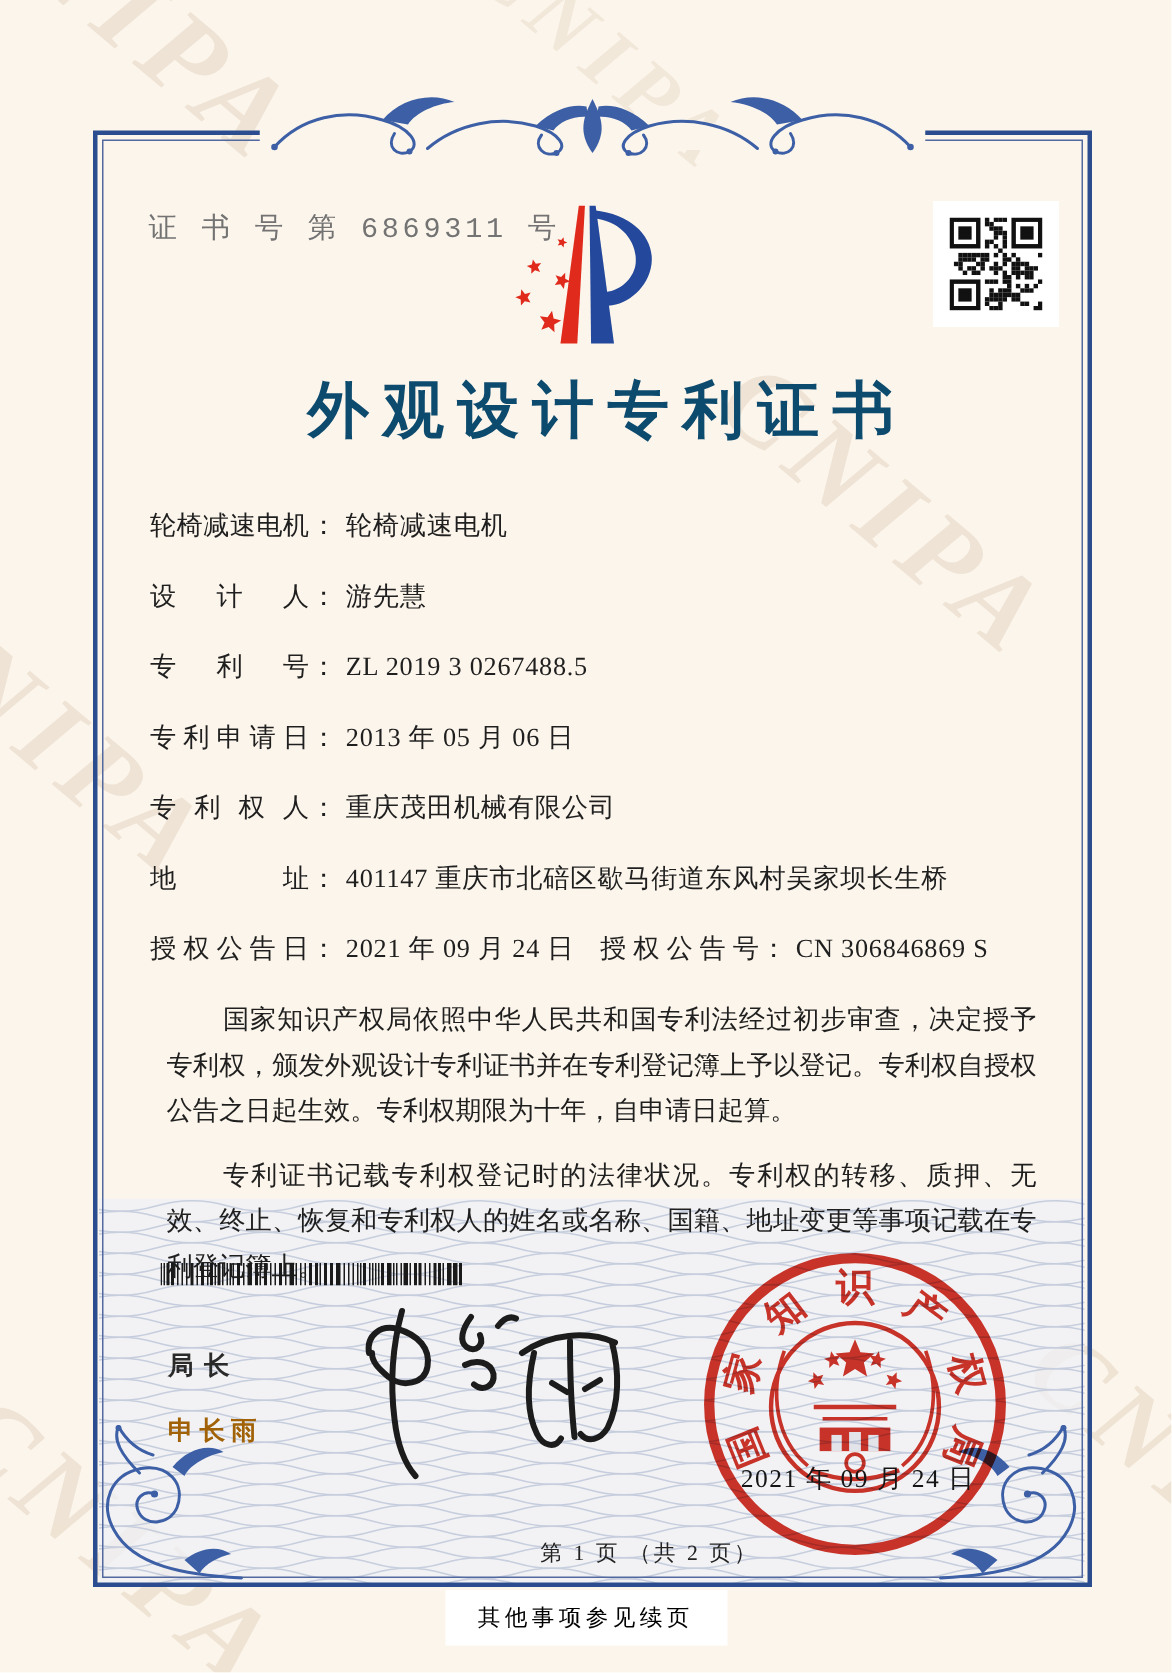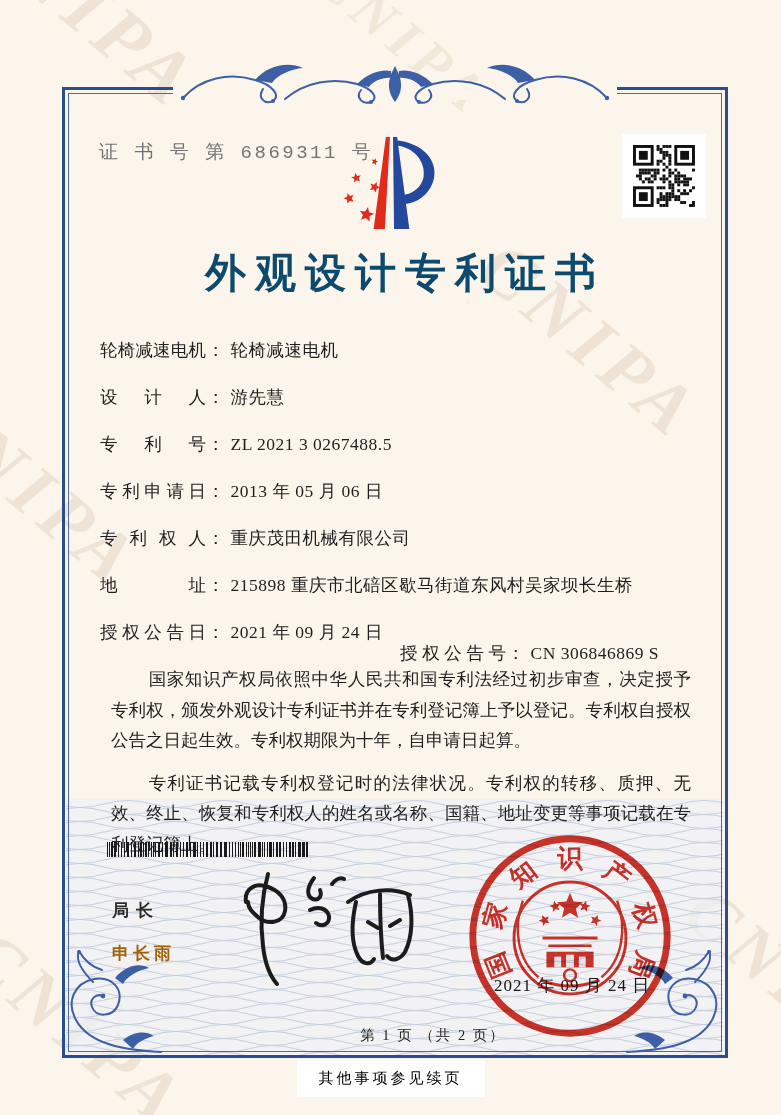--- a/index.html
+++ b/index.html
@@ -35,21 +35,21 @@
   .title{position:absolute;left:62px;top:236px;width:666px;margin:10px;z-index:4;text-align:center;
          font-size:41px;font-weight:700;letter-spacing:9px;color:#0c4a6e;}
   
   .fields{position:absolute;left:100px;top:338px;width:612px;z-index:4;font-size:17.5px;}
   .frow{height:47px;}
   .flabel{display:inline-block;width:106px;text-align:justify;text-align-last:justify;vertical-align:top;}
   .fsep{margin-left:1px;}
   .fvalue{margin-left:6px;letter-spacing:.5px;}
   .grant{top:620px;display:flex;}
   .gpair{width:300px;flex:none;}
-  .gpair + .gpair{width:auto;margin-top:21px;}
+  .gpair + .gpair{width:auto;}
   
   .paras{position:absolute;left:99px;top:652px;width:604px;z-index:4;font-size:17.5px;
          line-height:30.5px;text-align:justify;}
   .paras p{margin:12px;text-indent:2.15em;}
   
   .barcode{position:absolute;left:107px;top:842px;z-index:4;}
   
   .sig-title{position:absolute;left:112px;top:899px;z-index:4;font-family:"Liberation Sans",sans-serif;
              font-size:17px;font-weight:700;letter-spacing:7px;color:#2a2a2a;}
   .sig-name{position:absolute;left:112px;top:942px;z-index:4;font-family:"Liberation Sans",sans-serif;
@@ -316,24 +316,24 @@
         <rect x="2.95" y="44.25" width="14.75" height="14.75" fill="#fff"></rect>
         <rect x="5.9" y="47.2" width="8.850000000000001" height="8.850000000000001" fill="#111"></rect>
       </svg>
   </div>
 
   <h1 class="title">外观设计专利证书</h1>
 
   <div id="fields" class="fields">
       <div class="frow"><span class="flabel">轮椅减速电机</span><span class="fsep">：</span><span class="fvalue">轮椅减速电机</span></div>
       <div class="frow"><span class="flabel">设计人</span><span class="fsep">：</span><span class="fvalue">游先慧</span></div>
-      <div class="frow"><span class="flabel">专利号</span><span class="fsep">：</span><span class="fvalue">ZL 2021 3 0267488.5</span></div>
+      <div class="frow"><span class="flabel">专利号</span><span class="fsep">：</span><span class="fvalue">ZL 2019 3 0267488.5</span></div>
       <div class="frow"><span class="flabel">专利申请日</span><span class="fsep">：</span><span class="fvalue">2013 年 05 月 06 日</span></div>
       <div class="frow"><span class="flabel">专利权人</span><span class="fsep">：</span><span class="fvalue">重庆茂田机械有限公司</span></div>
-      <div class="frow"><span class="flabel">地址</span><span class="fsep">：</span><span class="fvalue">215898 重庆市北碚区歇马街道东风村吴家坝长生桥</span></div>
+      <div class="frow"><span class="flabel">地址</span><span class="fsep">：</span><span class="fvalue">401147 重庆市北碚区歇马街道东风村吴家坝长生桥</span></div>
     </div>
   <div id="grantrow" class="fields grant">
       <div class="gpair"><span class="flabel">授权公告日</span><span class="fsep">：</span><span class="fvalue">2021 年 09 月 24 日</span></div>
       <div class="gpair"><span class="flabel">授权公告号</span><span class="fsep">：</span><span class="fvalue">CN 306846869 S</span></div>
     </div>
 
   <div id="paras" class="paras">
       <p>国家知识产权局依照中华人民共和国专利法经过初步审查，决定授予专利权，颁发外观设计专利证书并在专利登记簿上予以登记。专利权自授权公告之日起生效。专利权期限为十年，自申请日起算。</p>
       <p>专利证书记载专利权登记时的法律状况。专利权的转移、质押、无效、终止、恢复和专利权人的姓名或名称、国籍、地址变更等事项记载在专利登记簿上。</p>
     </div>

